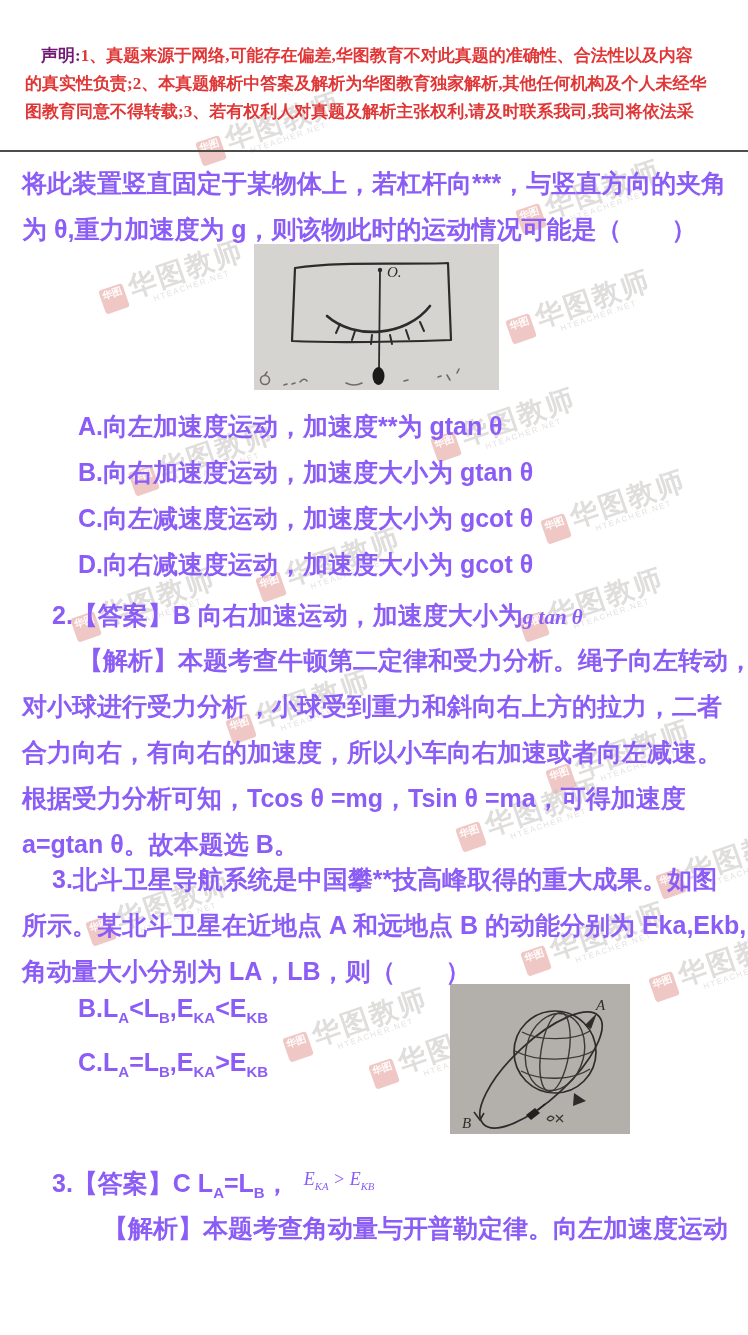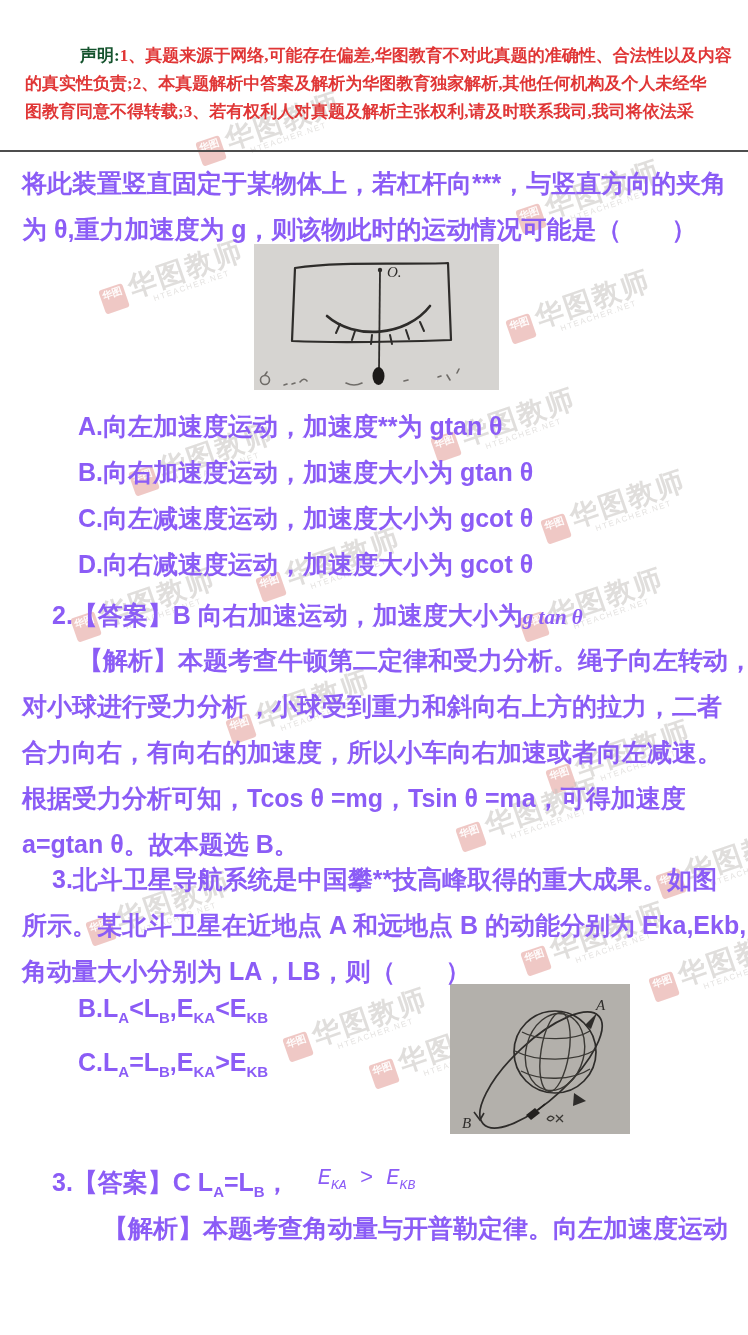--- a/index.html
+++ b/index.html
@@ -16,28 +16,28 @@
   .wm-en{color:#cfccc9;font-size:8px;letter-spacing:1.5px;margin:-1px 0 0 20px;white-space:nowrap;}
   
   .blk{position:absolute;left:22px;width:706px;z-index:2;}
   .line{font-size:25px;font-weight:700;line-height:46px;white-space:nowrap;color:#8b5cf6;}
   .opt{padding-left:56px;}
   .ansline{padding-left:30px;}
   .jiexi{padding-left:56px;text-align:right;}
   .q3line{line-height:45px;}
   sub{font-size:60%;}
   .math{font-family:"Liberation Serif",serif;font-style:italic;font-weight:700;font-size:21px;}
-  .math3{font-family:Liberation Mono, monospace;font-style:italic;font-weight:400;font-size:22px;
-         vertical-align:7px;margin-left:28px;}
+  .math3{font-family:Liberation Serif, serif;font-style:italic;font-weight:400;font-size:18px;
+         vertical-align:7px;margin-left:14px;}
   
   #disclaimer{position:absolute;left:25px;top:42px;width:692px;z-index:2;
               font-family:"Liberation Serif",serif;}
   .dline{font-size:17px;font-weight:700;line-height:28px;color:#e03636;white-space:nowrap;}
   .dline:first-child{text-indent:16px;}
-  #disclaimer .dlabel{color:#14532d;margin-left:39px;}
+  #disclaimer .dlabel{color:#701a75;}
   #divider{position:absolute;left:0;top:150px;width:748px;height:0;
            border-top:2px solid #4d4d4d;z-index:2;}
   
   .fig{position:absolute;z-index:1;}
 </style>
 </head>
 <body>
 
 <div id="page">
 

